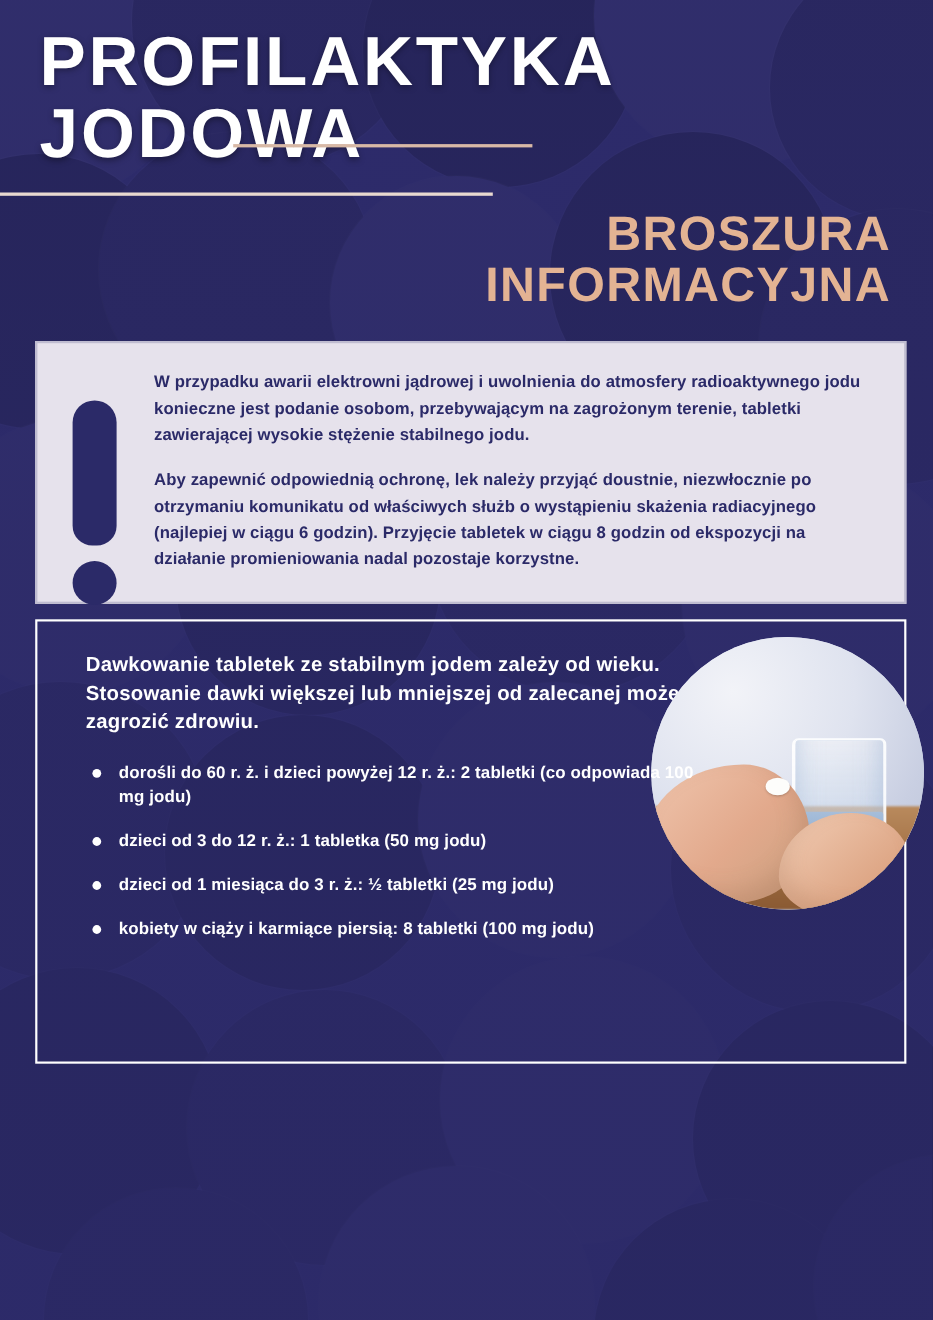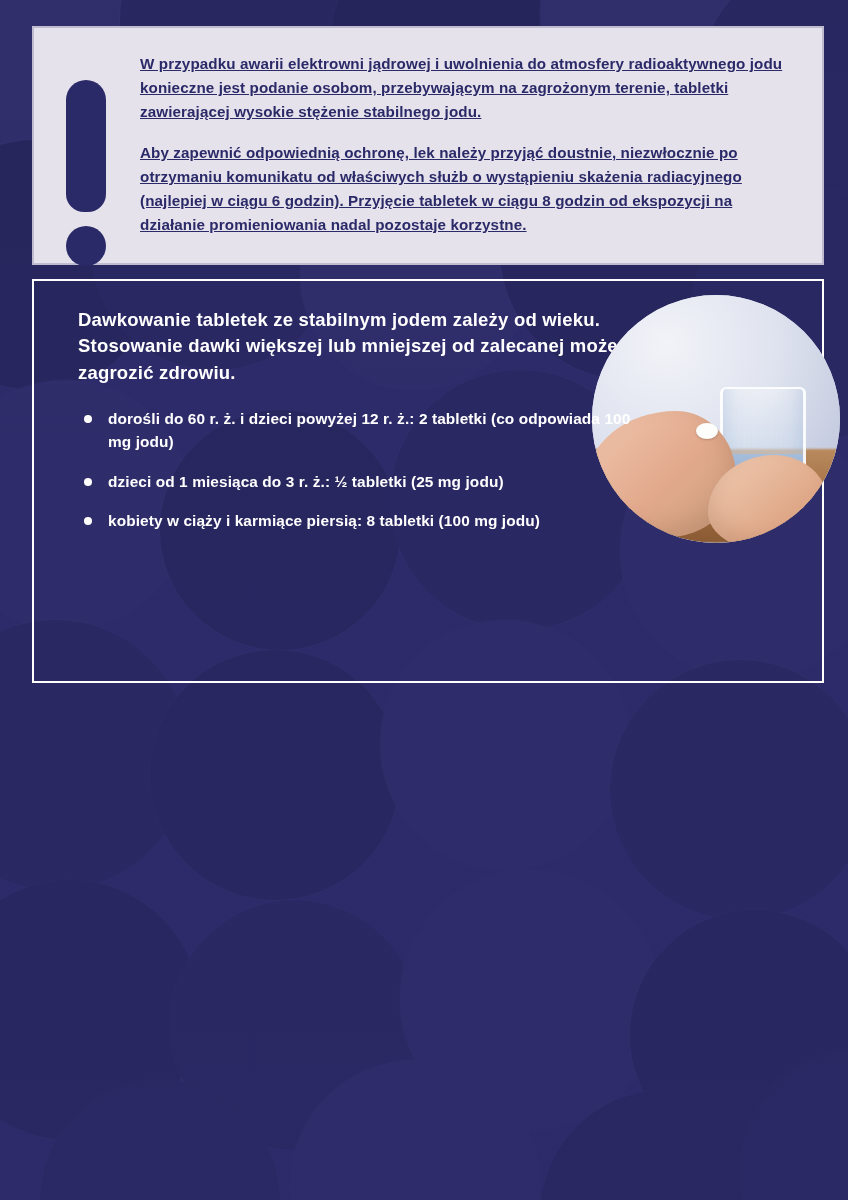--- a/index.html
+++ b/index.html
@@ -133,21 +133,20 @@
     border-radius: 50%;
     margin: 14px auto 0;
   }
 
   .info-panel p {
     font-size: 15.2px;
     line-height: 1.58;
     font-weight: bold;
     letter-spacing: 0.1px;
     margin-bottom: 17px;
-    text-decoration: underline;
   }
   .info-panel p:last-child { margin-bottom: 0; }
   .info-panel p.thin { font-weight: bold; }
 
   
   .dose-panel {
     position: relative;
     margin: 14px 24px 0 32px;
     border: 2px solid #ffffff;
     padding: 26px 24px 26px 44px;
@@ -283,20 +282,37 @@
     <span class="darker" style="left:630px; top:910px;  width:250px; height:250px;"></span>
     <span style="left:40px;   top:1080px; width:240px; height:240px;"></span>
     <span class="lighter" style="left:290px; top:1060px; width:250px; height:250px;"></span>
     <span class="darker" style="left:540px; top:1090px; width:250px; height:250px;"></span>
     <span style="left:740px;  top:1050px; width:240px; height:240px;"></span>
   </div>
   <div class="bg-tint"></div>
 
   <div class="content">
 
+    <div class="header">
+      <div class="title-main">
+        <span>PROFILAKTYKA</span>
+        <span class="line2">JODOWA</span>
+      </div>
+
+      <div class="rule-row">
+        <div class="rule-long"></div>
+      </div>
+
+      <div class="rule-left"></div>
+
+      <div class="subtitle">
+        <span>BROSZURA</span>
+        <span class="l2">INFORMACYJNA</span>
+      </div>
+    </div>
 
     <div class="info-panel">
       <div class="excl">
         <div class="bar"></div>
         <div class="dot"></div>
       </div>
 
       <p>W przypadku awarii elektrowni jądrowej i uwolnienia do atmosfery radioaktywnego jodu konieczne jest podanie osobom, przebywającym na zagrożonym terenie, tabletki zawierającej wysokie stężenie stabilnego jodu.</p>
       <p class="thin">Aby zapewnić odpowiednią ochronę, lek należy przyjąć doustnie, niezwłocznie po otrzymaniu komunikatu od właściwych służb o wystąpieniu skażenia radiacyjnego (najlepiej w ciągu 6 godzin). Przyjęcie tabletek w ciągu 8 godzin od ekspozycji na działanie promieniowania nadal pozostaje korzystne.</p>
     </div>
@@ -315,19 +331,20 @@
 
       <div class="dose-head">
         <span>Dawkowanie tabletek ze stabilnym jodem zależy</span>
         <span>od wieku.</span>
         <span>Stosowanie dawki większej lub mniejszej</span>
         <span>od zalecanej może zagrozić zdrowiu.</span>
       </div>
 
       <ul class="dose-list">
         <li>dorośli do 60 r. ż. i dzieci powyżej 12 r. ż.: 2 tabletki (co odpowiada 100 mg jodu)</li>
+        <li>dzieci od 3 do 12 r. ż.: 1 tabletka (50 mg jodu)</li>
         <li>dzieci od 1 miesiąca do 3 r. ż.: ½ tabletki (25 mg jodu)</li>
         <li>kobiety w ciąży i karmiące piersią: 8 tabletki (100 mg jodu)</li>
       </ul>
     </div>
 
   </div>
 </div>
 
 </body></html>

